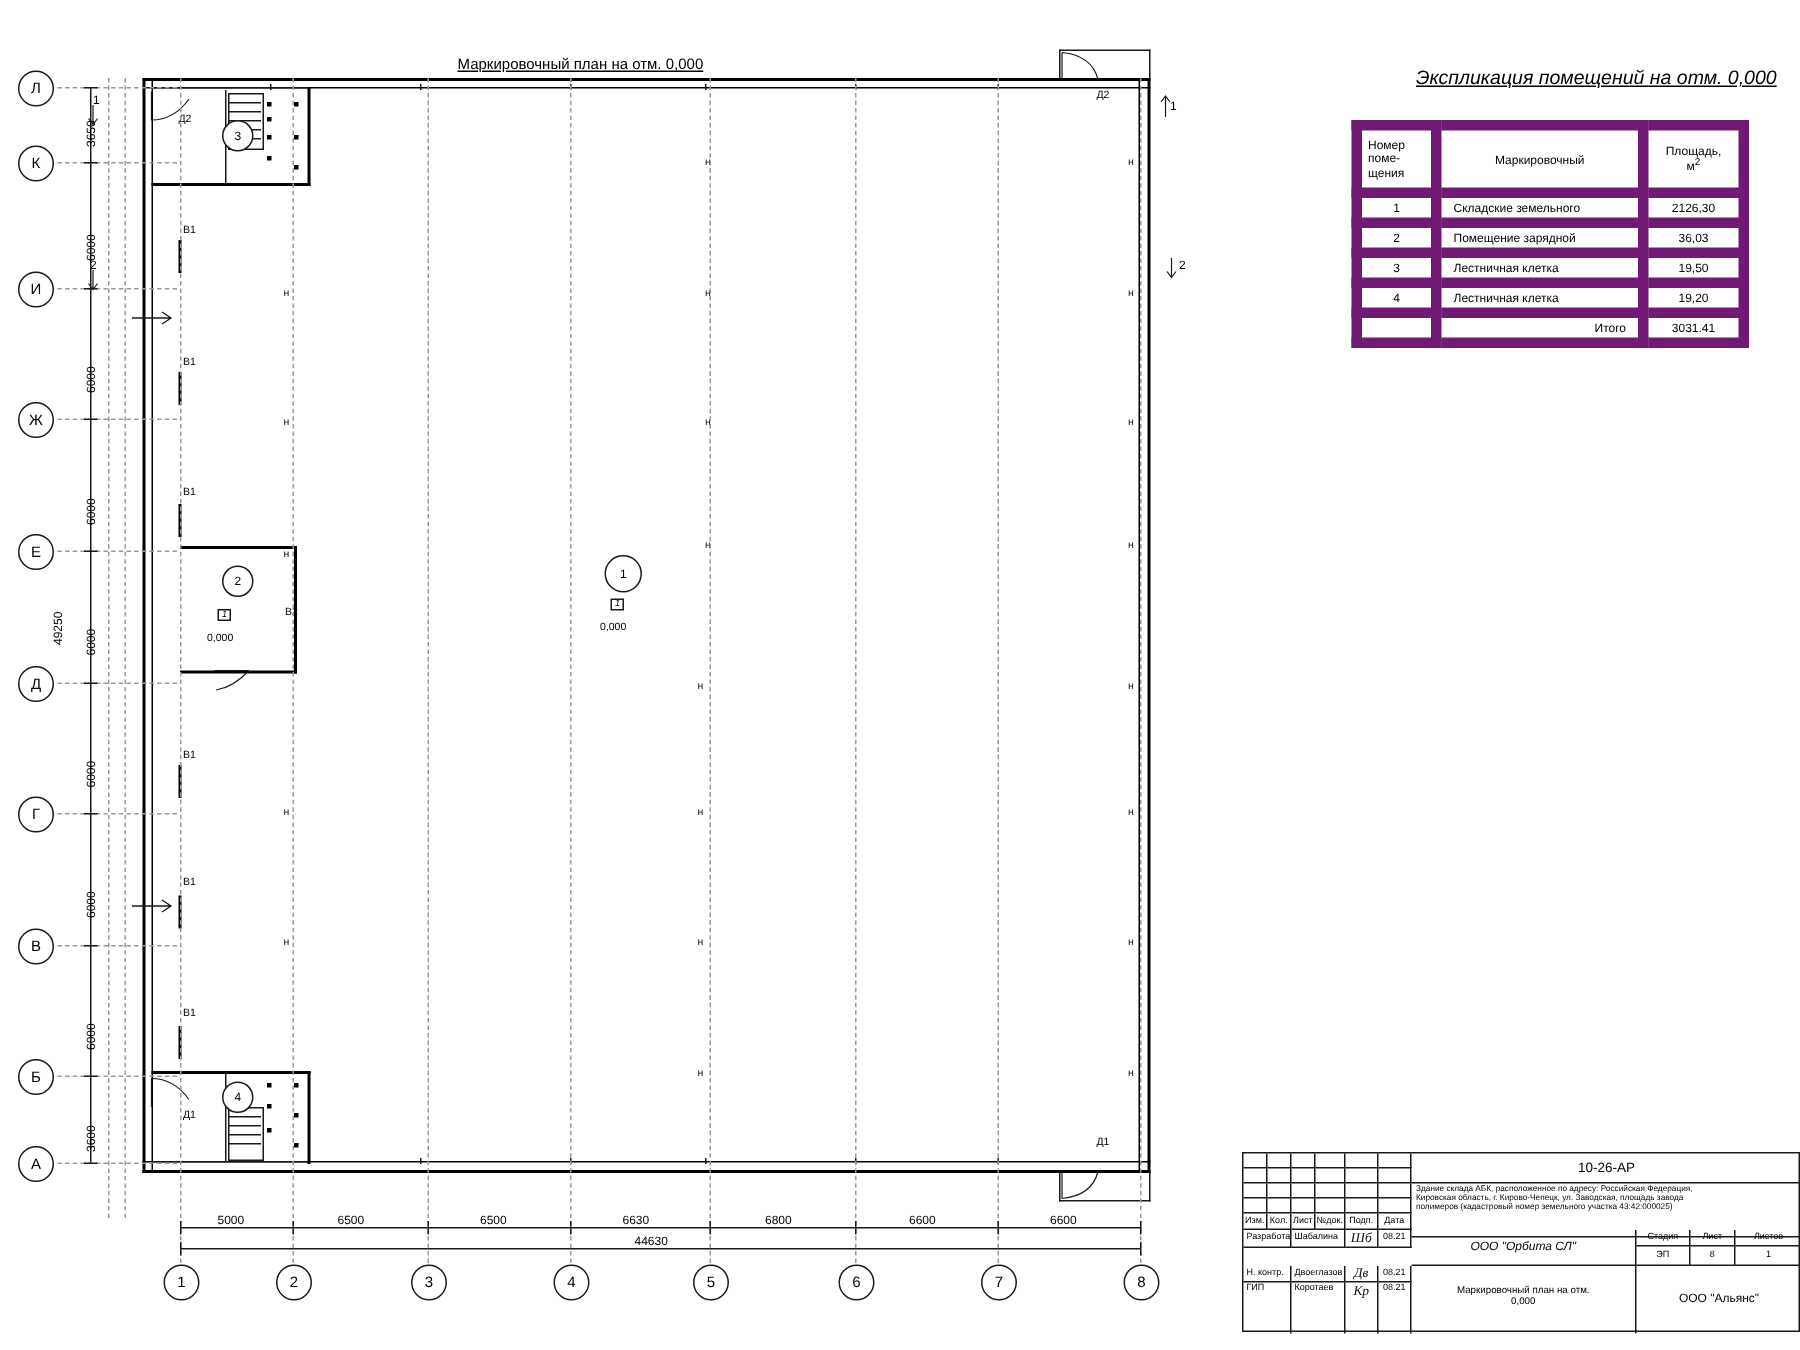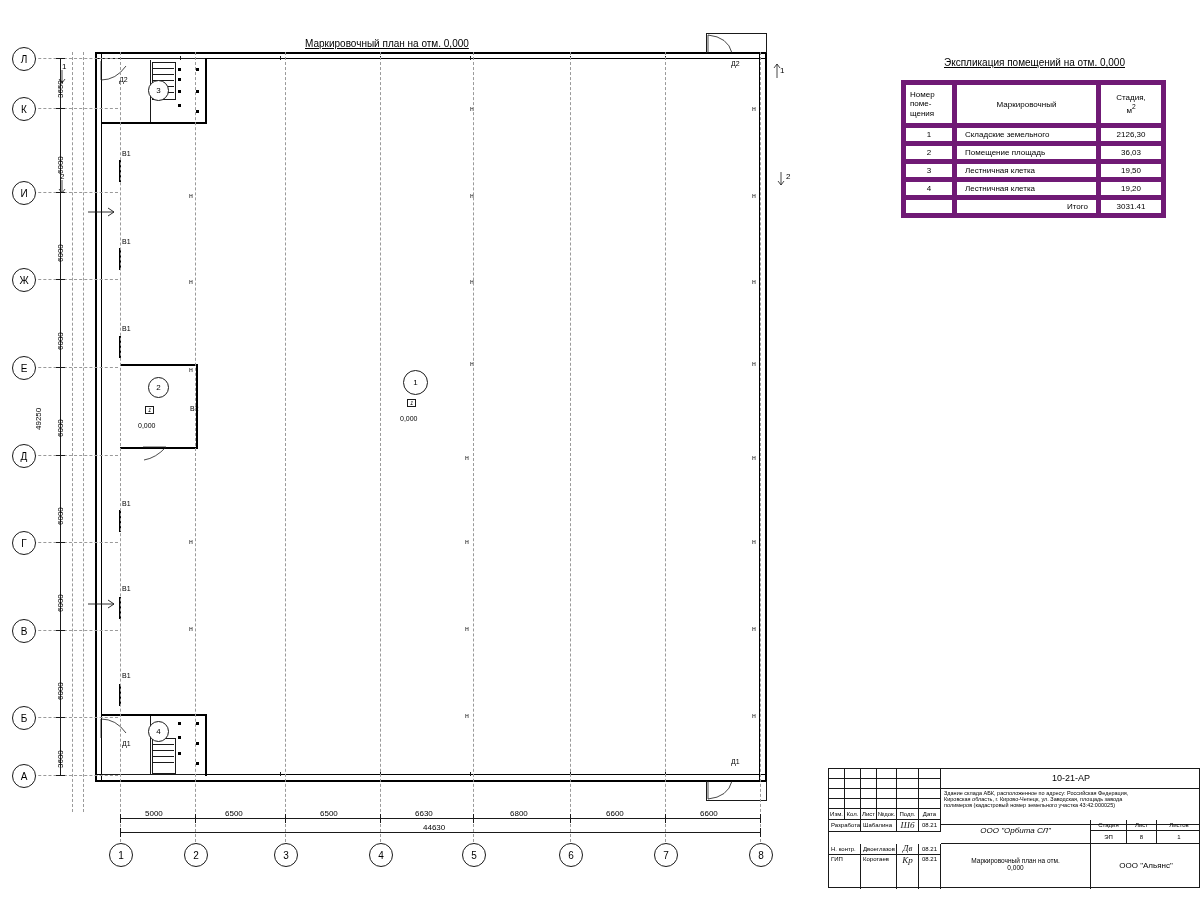--- a/index.html
+++ b/index.html
@@ -40,23 +40,24 @@
   }
   .txt { position: absolute; white-space: nowrap; }
 
   
   .plan-title {
     font-size: 10px;
     text-decoration: underline;
     left: 305px; top: 22px; margin-top: 16px;
   }
   .expl-title {
-    font-size: 10px;
+    font-size: 13px;
+    font-style: italic;
     text-decoration: underline;
-    left: 944px; top: 57px;
+    left: 944px; top: 44px;
   }
 
   
   .bubble {
     position: absolute;
     width: 22px; height: 22px;
     border: 1px solid #1a1a1a;
     border-radius: 50%;
     font-size: 10px;
     display: flex;
@@ -116,21 +117,21 @@
   
   .expl {
     position: absolute;
     left: 901px; top: 80px;
     width: 265px;
     border-collapse: collapse;
     font-size: 8px;
     background: #fff;
   }
   .expl th, .expl td {
-    border: 5px solid #701a75;
+    border: 7px solid #701a75;
     padding: 2px 4px;
     font-weight: normal;
     text-align: center;
   }
   .expl th { height: 34px; vertical-align: middle; }
   .expl td.name { text-align: left; padding-left: 8px; }
   .expl td.num  { width: 38px; }
   .expl td.area { width: 52px; }
   .expl tr.total td { border-top: 1px solid #1a1a1a; }
 
@@ -183,35 +184,35 @@
         <th class="num">
           <div style="text-align:left;line-height:1.15">
             <div>Номер</div>
             <div>поме-</div>
             <div>щения</div>
           </div>
         </th>
         <th>Маркировочный</th>
         <th class="area">
           <div style="line-height:1.15">
-            <div>Стадия,</div>
+            <div>Площадь,</div>
             <div><span>м</span><sup>2</sup></div>
           </div>
         </th>
       </tr>
     </thead>
     <tbody>
       <tr>
         <td class="num">1</td>
         <td class="name">Складские земельного</td>
         <td class="area">2126,30</td>
       </tr>
       <tr>
         <td class="num">2</td>
-        <td class="name">Помещение площадь</td>
+        <td class="name">Помещение зарядной</td>
         <td class="area">36,03</td>
       </tr>
       <tr>
         <td class="num">3</td>
         <td class="name">Лестничная клетка</td>
         <td class="area">19,50</td>
       </tr>
       <tr>
         <td class="num">4</td>
         <td class="name">Лестничная клетка</td>
@@ -503,21 +504,21 @@
     <div class="cell" style="left:68px;top:20px; width:22px; height:10px;"></div>
     <div class="cell" style="left:90px;top:20px; width:22px; height:10px;"></div>
 
     <div class="cell" style="left:0;   top:30px; width:16px; height:10px;"></div>
     <div class="cell" style="left:16px;top:30px; width:16px; height:10px;"></div>
     <div class="cell" style="left:32px;top:30px; width:16px; height:10px;"></div>
     <div class="cell" style="left:48px;top:30px; width:20px; height:10px;"></div>
     <div class="cell" style="left:68px;top:30px; width:22px; height:10px;"></div>
     <div class="cell" style="left:90px;top:30px; width:22px; height:10px;"></div>
 
-    <div class="cell" style="left:112px; top:0; width:260px; height:20px; border-right:none; font-size:9px;">10-21-АР</div>
+    <div class="cell" style="left:112px; top:0; width:260px; height:20px; border-right:none; font-size:9px;">10-26-АР</div>
 
     <div class="cell" style="left:112px; top:20px; width:260px; height:36px; border-right:none; display:block; text-align:left; padding:2px 3px; font-size:5.5px;">
       <div>Здание склада АБК, расположенное по адресу: Российская Федерация,</div>
       <div>Кировская область, г. Кирово-Чепецк, ул. Заводская, площадь завода</div>
       <div>полимеров (кадастровый номер земельного участка 43:42:000025)</div>
     </div>
 
     <div class="cell" style="left:0;   top:40px; width:16px; height:11px;">Изм.</div>
     <div class="cell" style="left:16px;top:40px; width:16px; height:11px;">Кол.</div>
     <div class="cell" style="left:32px;top:40px; width:16px; height:11px;">Лист</div>

